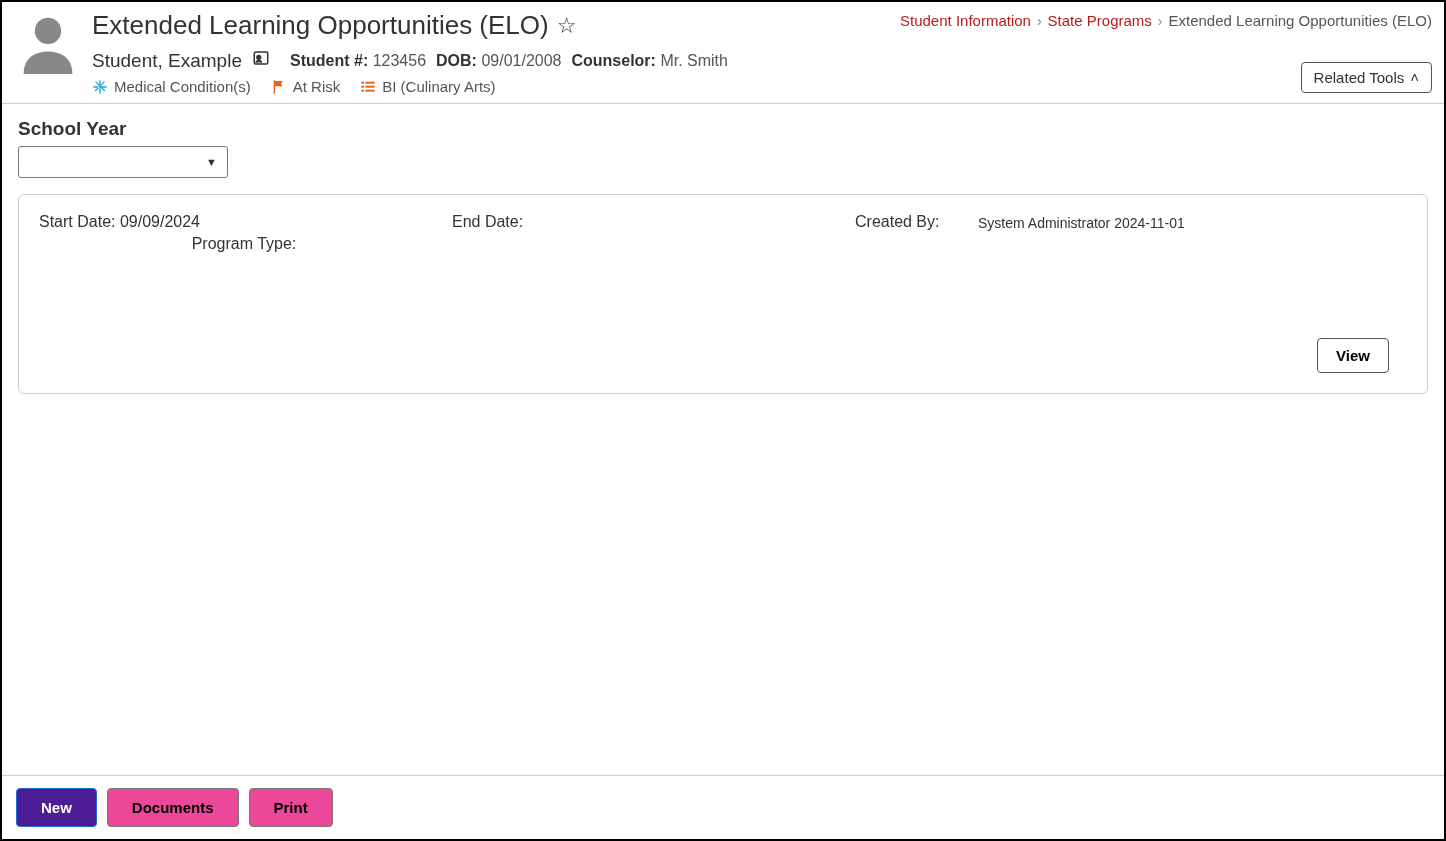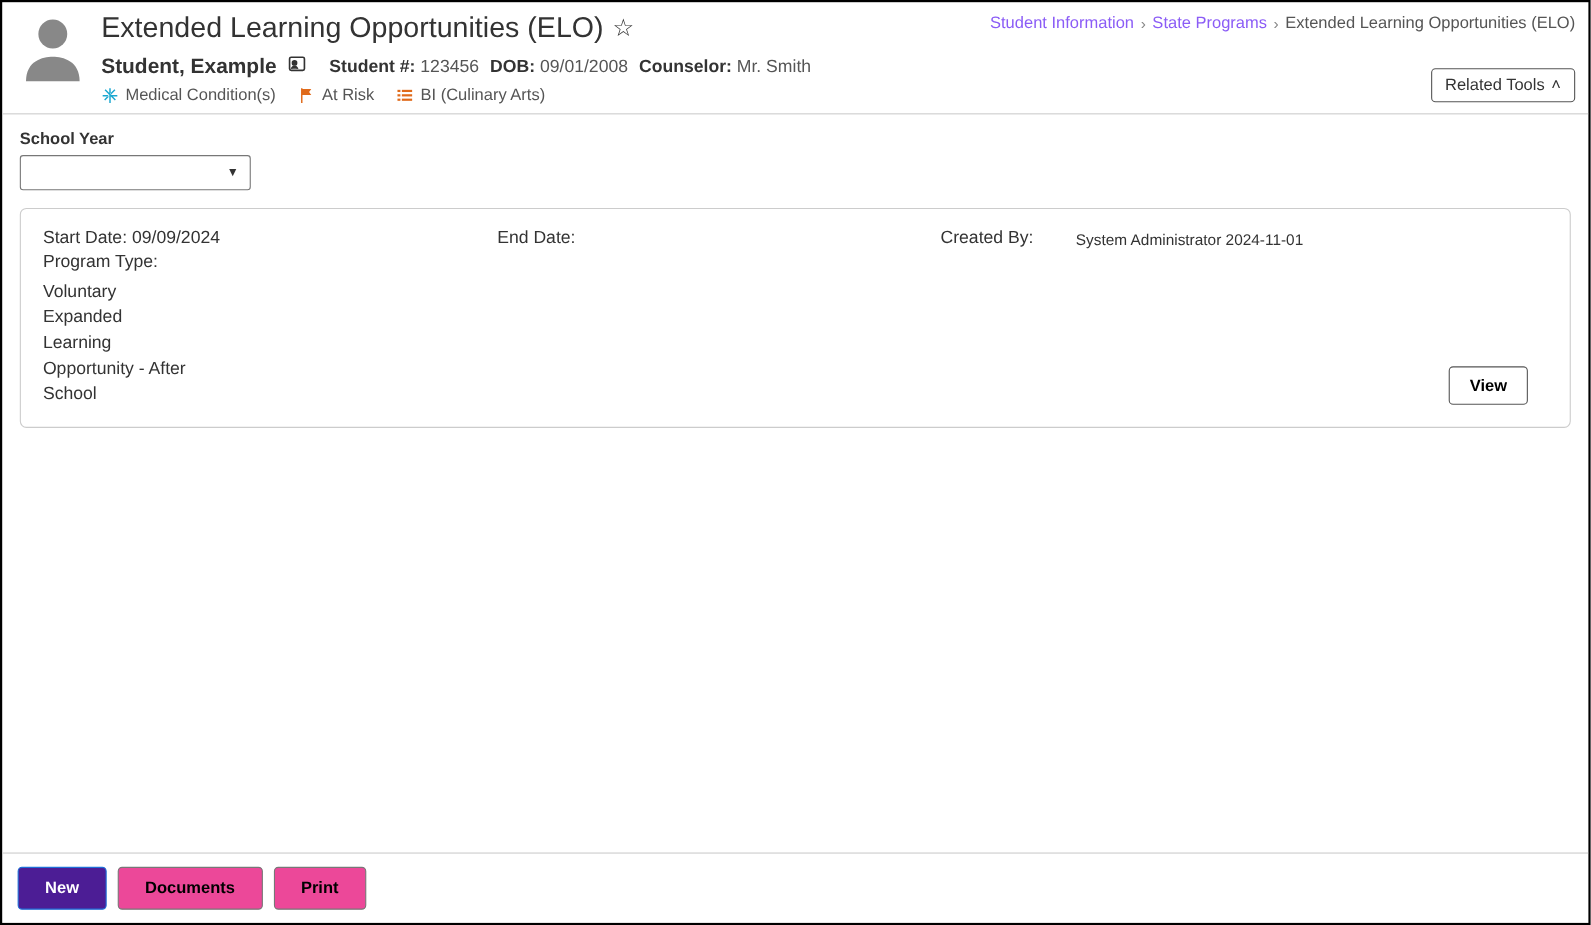--- a/index.html
+++ b/index.html
@@ -70,21 +70,21 @@
   .breadcrumb {
     position: absolute;
     top: 10px;
     right: 12px;
     font-size: 15px;
     color: #555;
     display: flex;
     align-items: center;
     gap: 6px;
   }
-  .breadcrumb a { color: #8b5cf6; text-decoration: none; cursor: pointer; text-align: right; }
+  .breadcrumb a { color: #b91c1c; text-decoration: none; cursor: pointer; text-align: right; }
   .breadcrumb .chev { color: #888; font-size: 14px; }
 
   
   .related-tools {
     position: absolute;
     top: 60px;
     right: 12px;
     border: 1px solid #555;
     border-radius: 4px;
     background: #fff;
@@ -93,21 +93,21 @@
     display: inline-flex;
     align-items: flex-end;
     gap: 6px;
     cursor: pointer;
   }
 
   
   .filter-bar {
     padding: 14px 16px 10px 16px;
   }
-  .filter-label { font-size: 15px; font-weight: 700; color: #333; margin-bottom: 6px; }
+  .filter-label { font-size: 19px; font-weight: 700; color: #333; margin-bottom: 6px; }
   .select-wrap {
     width: 210px; height: 32px;
     border: 1px solid #777;
     border-radius: 3px;
     position: relative;
     background: #fff;
     cursor: pointer;
   }
   .select-wrap::after {
     content: "▼";
@@ -197,21 +197,21 @@
       <circle cx="32" cy="18" r="14" fill="#888"></circle>
       <path d="M6 64 C6 44 22 40 32 40 C42 40 58 44 58 64 Z" fill="#888"></path>
     </svg>
   </div>
   <div class="header-center">
     <div class="title-row">
       <span class="page-title">Extended Learning Opportunities (ELO)</span>
       <span class="star">☆</span>
     </div>
     <div class="info-row">
-      <span style="font-size:19px;font-weight:700;">Student, Example</span>
+      <span style="font-size:19px;font-weight:400;">Student, Example</span>
       <span class="contact-icon">
         <svg width="18" height="18" viewBox="0 0 24 24" fill="none" stroke="#333" stroke-width="2">
             <rect x="3" y="4" width="18" height="16" rx="2"></rect>
             <circle cx="9" cy="11" r="2.5" fill="#333"></circle>
             <path d="M5 18c1-2 3-3 4-3s3 1 4 3" fill="#333"></path>
           </svg>
       </span>
       <span style="margin-left:10px;"><span class="label">Student #:</span>
       <span class="value">123456</span></span>
       <span><span class="label">DOB:</span>
@@ -250,24 +250,23 @@
 <div class="filter-bar">
   <div class="filter-label">School Year</div>
   <div class="select-wrap" title=""></div>
 </div>
 
 <div class="card">
   <div class="card-grid">
     <div>
       <span class="lbl">Start Date:</span>
       <span>09/09/2024</span>
-      <div style="margin-top:4px;">
+      <div style="margin-top:4px;text-align:center;">
         <span class="lbl">Program Type:</span>
       </div>
-      <div class="program-type">Voluntary Expanded Learning Opportunity - After School</div>
     </div>
     <div>
       <span class="lbl">End Date:</span>
       <span></span>
     </div>
     <div>
       <span class="lbl">Created By:</span>
     </div>
     <div class="created-val">System Administrator 2024-11-01</div>
   </div>

